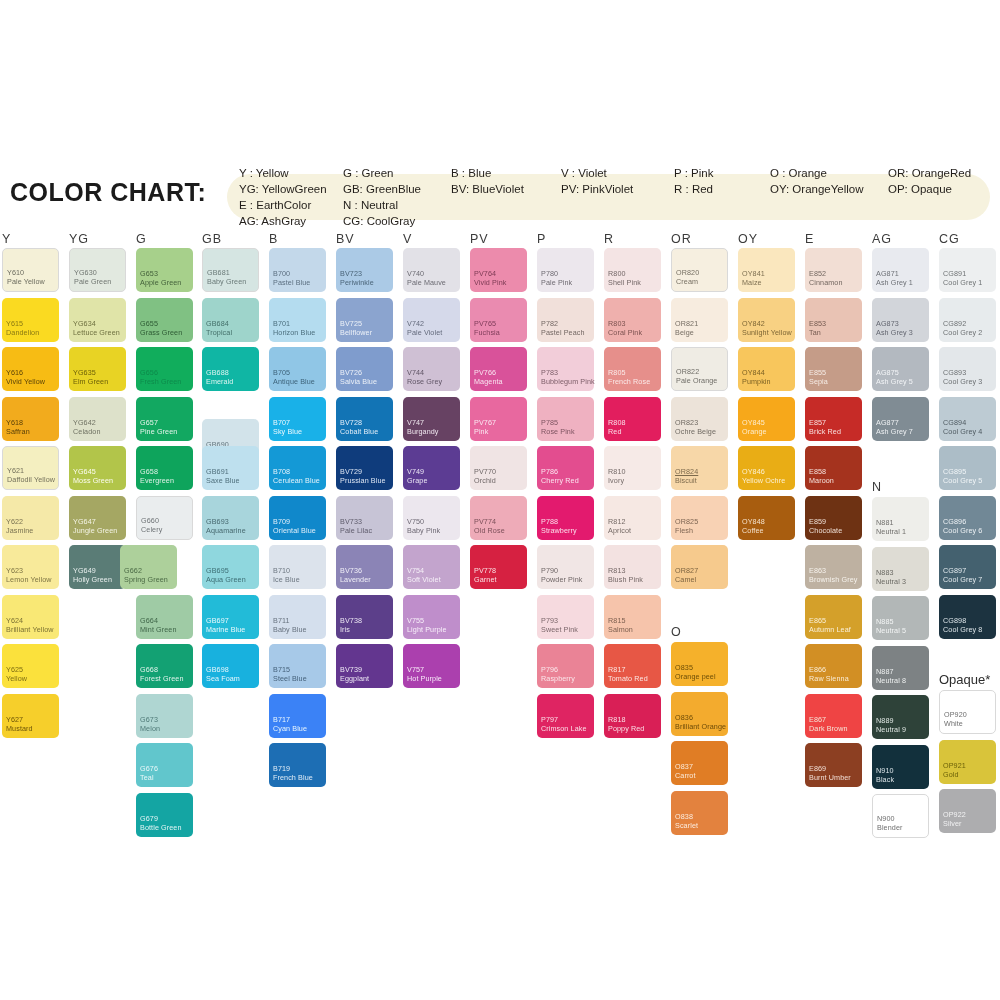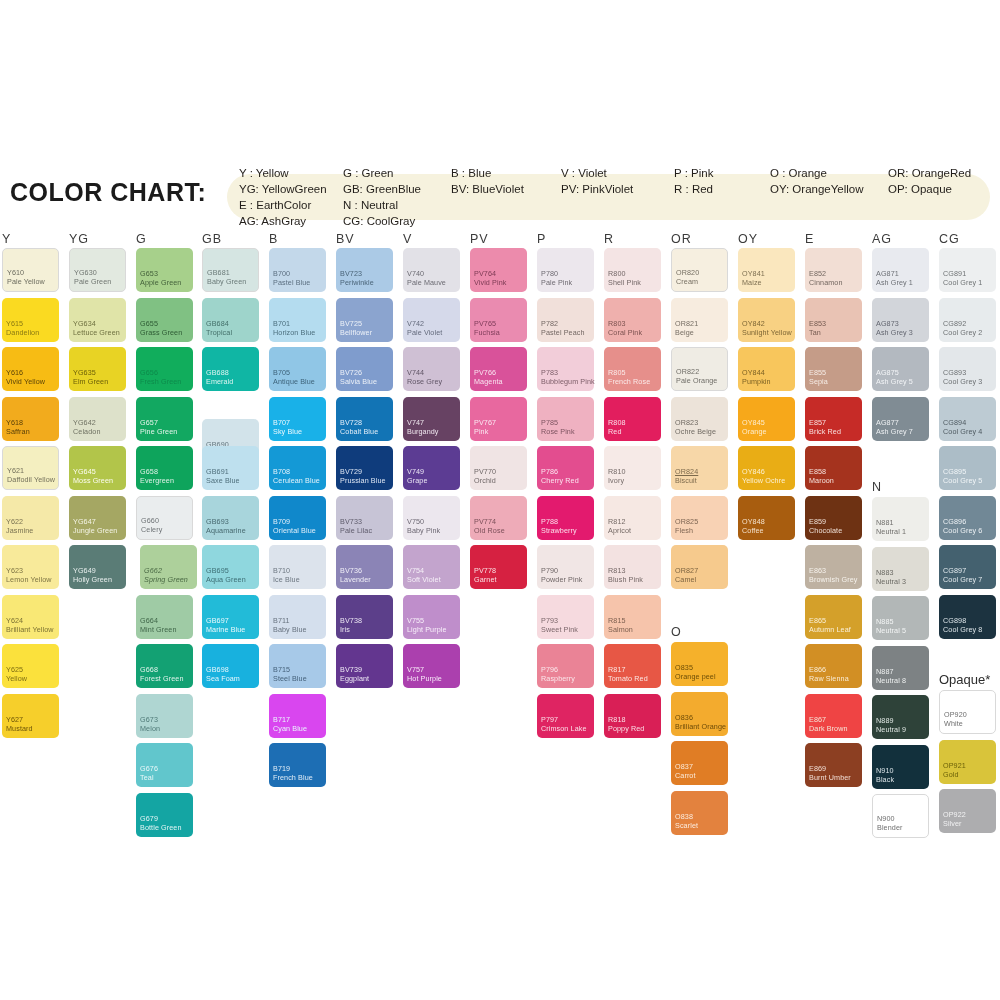--- a/index.html
+++ b/index.html
@@ -228,21 +228,21 @@
         <span class="nm" style="color: rgb(230, 245, 236);">Pine Green</span>
       </div>
       <div class="swatch" style="left: 136px; top: 446px; background: rgb(14, 164, 92);">
         <span class="code" style="color: rgb(223, 242, 231);">G658</span>
         <span class="nm" style="color: rgb(223, 242, 231);">Evergreen</span>
       </div>
       <div class="swatch outline" style="left: 136px; top: 496px; background: rgb(234, 237, 238);">
         <span class="code" style="color: rgb(110, 115, 118);">G660</span>
         <span class="nm" style="color: rgb(110, 115, 118);">Celery</span>
       </div>
-      <div class="swatch" style="left: 140px; top: 545px; background: rgb(173, 208, 155); font-style: italic;">
+      <div class="swatch" style="left: 120px; top: 545px; background: rgb(173, 208, 155);">
         <span class="code" style="color: rgb(75, 106, 69);">G662</span>
         <span class="nm" style="color: rgb(75, 106, 69);">Spring Green</span>
       </div>
       <div class="swatch" style="left: 136px; top: 595px; background: rgb(159, 203, 165);">
         <span class="code" style="color: rgb(63, 101, 72);">G664</span>
         <span class="nm" style="color: rgb(63, 101, 72);">Mint Green</span>
       </div>
       <div class="swatch" style="left: 136px; top: 644px; background: rgb(19, 161, 115);">
         <span class="code" style="color: rgb(226, 243, 236);">G668</span>
         <span class="nm" style="color: rgb(226, 243, 236);">Forest Green</span>
@@ -326,21 +326,21 @@
         <span class="nm" style="color: rgb(108, 118, 128);">Ice Blue</span>
       </div>
       <div class="swatch" style="left: 269px; top: 595px; background: rgb(212, 223, 237);">
         <span class="code" style="color: rgb(103, 114, 127);">B711</span>
         <span class="nm" style="color: rgb(103, 114, 127);">Baby Blue</span>
       </div>
       <div class="swatch" style="left: 269px; top: 644px; background: rgb(167, 201, 232);">
         <span class="code" style="color: rgb(69, 97, 122);">B715</span>
         <span class="nm" style="color: rgb(69, 97, 122);">Steel Blue</span>
       </div>
-      <div class="swatch" style="left: 269px; top: 694px; background: #d946ef; padding-left: 19px;">
+      <div class="swatch" style="left: 269px; top: 694px; background: #3b82f6; padding-left: 19px;">
         <span class="code" style="color: rgb(234, 247, 253);">B717</span>
         <span class="nm" style="color: rgb(234, 247, 253);">Cyan Blue</span>
       </div>
       <div class="swatch" style="left: 269px; top: 743px; background: rgb(29, 110, 180);">
         <span class="code" style="color: rgb(226, 237, 247);">B719</span>
         <span class="nm" style="color: rgb(226, 237, 247);">French Blue</span>
       </div>
       <div class="col-head" style="left: 336px; top: 232px;">BV</div>
       <div class="swatch" style="left: 336px; top: 248px; background: rgb(171, 202, 230);">
         <span class="code" style="color: rgb(74, 100, 120);">BV723</span>

